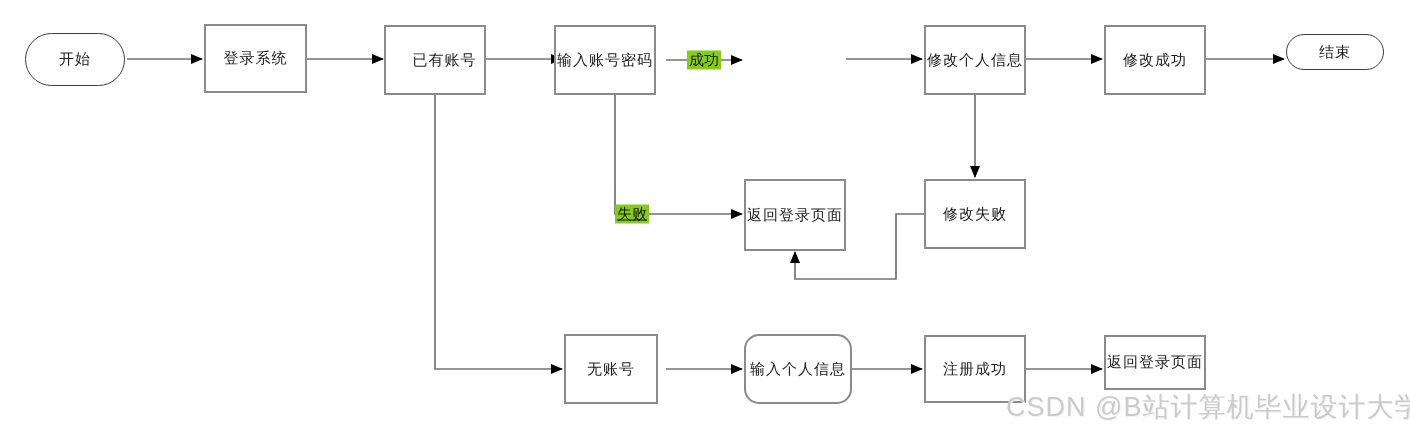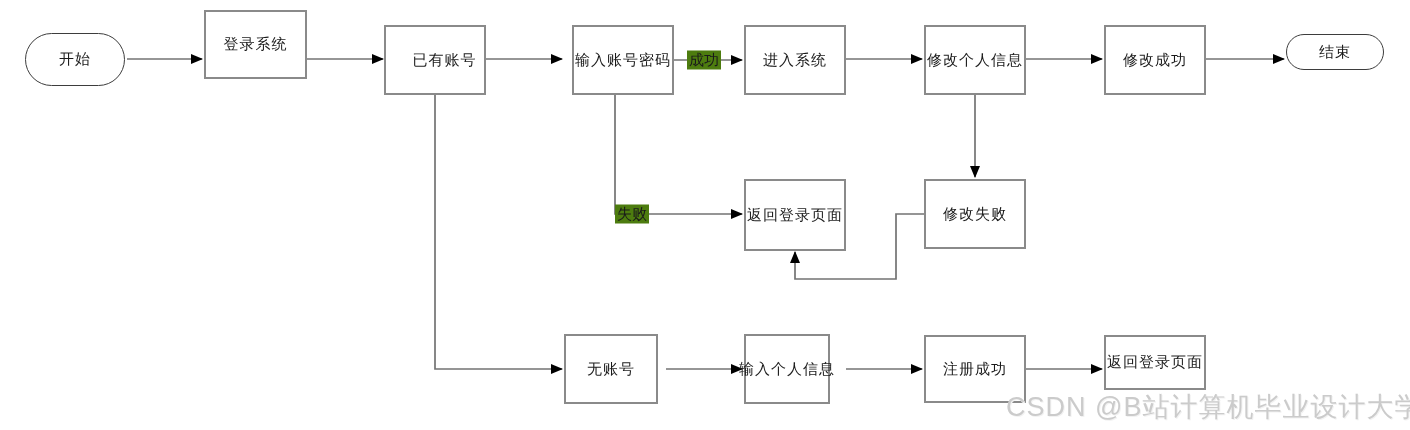--- a/index.html
+++ b/index.html
@@ -17,21 +17,21 @@
     display:flex;align-items:center;justify-content:center;
     font-size:15px;color:#1a1a1a;z-index:2;
     white-space:nowrap;letter-spacing:1px;
   }
   .terminal{
     border:1px solid #3d3d3d;border-radius:27px;
   }
   .edge-label{
     position:absolute;z-index:3;
     transform:translate(-50%,-50%);
-    background:#4d7c0f;padding:0 2px;
+    background:#84cc16;padding:0 2px;
     font-size:15px;color:#1a1a1a;white-space:nowrap;
   }
   .watermark{
     position:absolute;z-index:4;
     left:1006px;top:389px;
     font-size:27px;color:#cbcbcb;
     text-shadow:1px 1px 0 #f2f2f2;
     white-space:nowrap;letter-spacing:1px;
   }
 </style>
@@ -59,45 +59,44 @@
       <path d="M924,214 L896,214 L896,279 L795,279 L795,252" marker-end="url(#arw)"></path>
       <path d="M435,95 L435,369 L562,369" marker-end="url(#arw)"></path>
       <path d="M666,369 L742,369" marker-end="url(#arw)"></path>
       <path d="M846,369 L922,369" marker-end="url(#arw)"></path>
       <path d="M1026,369 L1102,369" marker-end="url(#arw)"></path>
     </g>
   </svg>
 
   <div class="node terminal" style="left:25px;top:33px;width:100px;height:53px;">开始</div>
 
-  <div class="node" style="left:204px;top:10px;width:103px;height:69px;font-family:Liberation Serif, serif;">登录系统</div>
+  <div class="node" style="left:204px;top:24px;width:103px;height:69px;font-family:Liberation Serif, serif;">登录系统</div>
 
   <div class="node" style="left:384px;top:25px;width:102px;height:70px;padding-left:19px;">已有账号</div>
 
-  <div class="node" style="left:572px;top:25px;width:102px;height:70px;">输入账号密码</div>
+  <div class="node" style="left:554px;top:25px;width:102px;height:70px;">输入账号密码</div>
 
-  <div class="node" style="left:744px;top:25px;width:102px;height:70px;">进入系统</div>
 
   <div class="node" style="left:1104px;top:25px;width:102px;height:70px;">修改成功</div>
 
   <div class="node" style="left:924px;top:25px;width:102px;height:70px;">修改个人信息</div>
 
   <div class="node terminal" style="left:1286px;top:34px;width:98px;height:36px;">结束</div>
 
   <div class="node" style="left:744px;top:179px;width:102px;height:72px;">返回登录页面</div>
 
   <div class="node" style="left:924px;top:179px;width:102px;height:70px;">修改失败</div>
 
   <div class="node" style="left:564px;top:334px;width:94px;height:70px;">无账号</div>
 
-  <div class="node" style="left:744px;top:334px;width:86px;height:70px;">输入个人信息</div>
+  <div class="node" style="left:744px;top:334px;width:108px;height:70px;border-radius:15px;">输入个人信息</div>
 
   <div class="node" style="left:924px;top:335px;width:102px;height:68px;">注册成功</div>
 
   <div class="node" style="left:1104px;top:335px;width:102px;height:55px;">返回登录页面</div>
 
   <span class="edge-label" style="left:704px;top:60px;">成功</span>
 
-  <span class="edge-label" style="left:632px;top:214px;">失败</span>
+  <span class="edge-label" style="left:632px;top:214px;text-decoration:underline;">失败</span>
 
   <div class="watermark">CSDN @B站计算机毕业设计大学</div>
 
 </div>
 
 </body></html>

